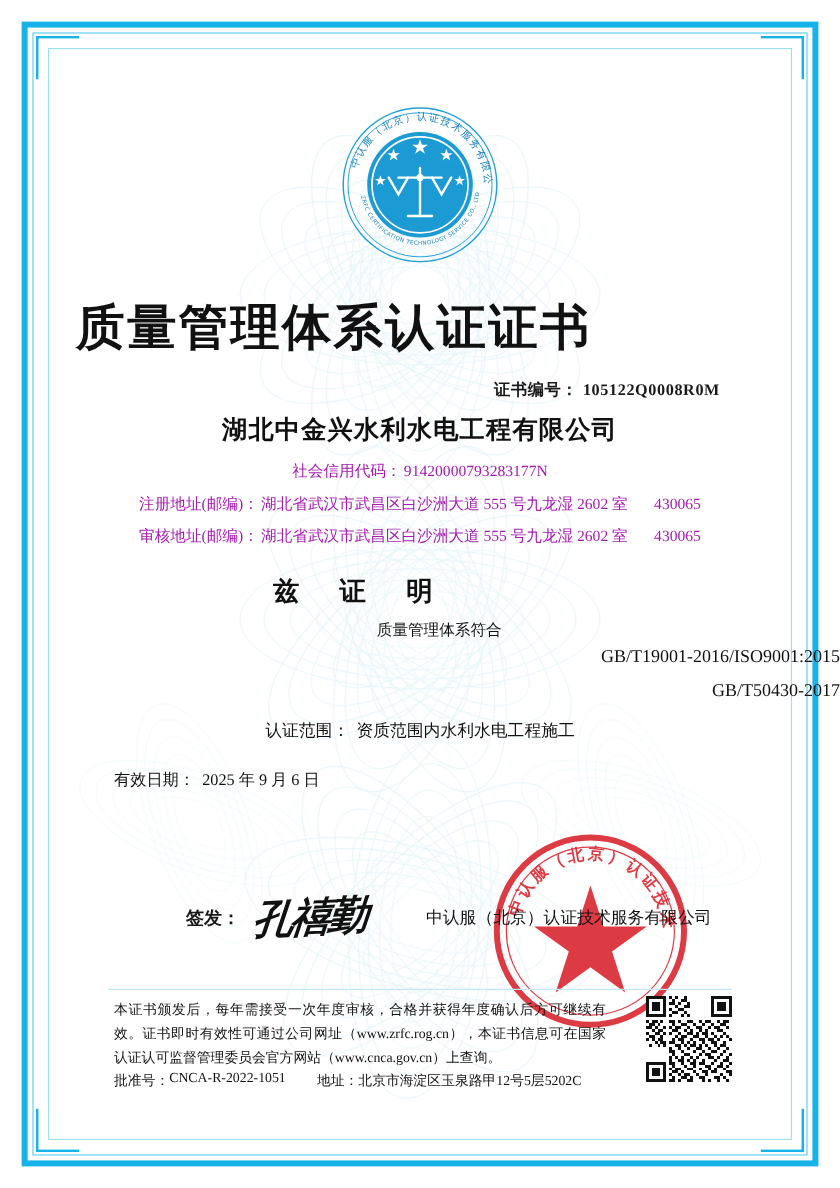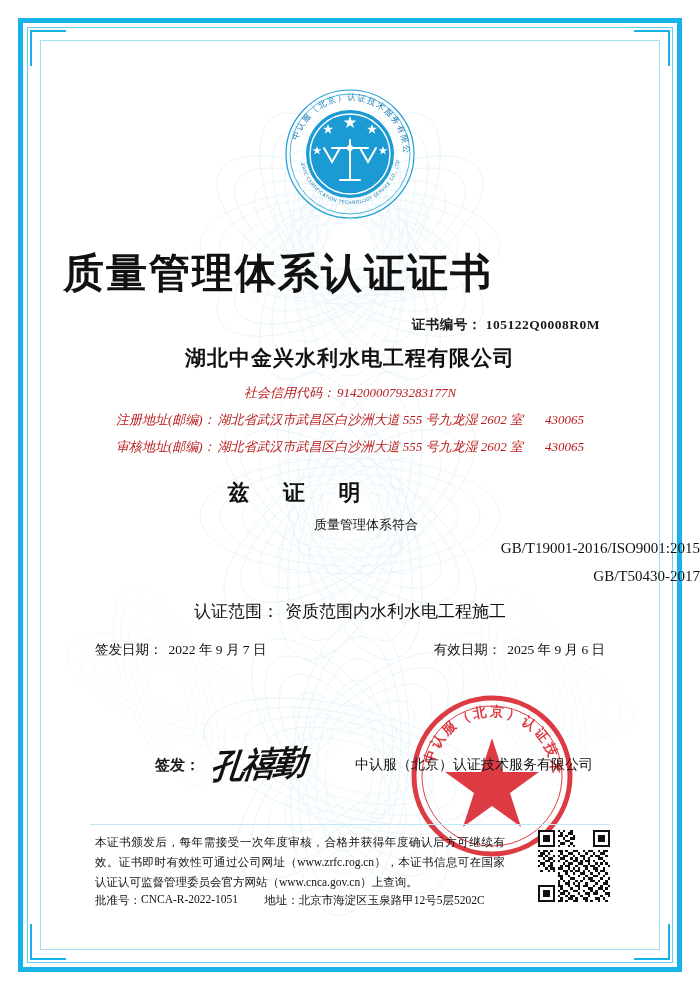--- a/index.html
+++ b/index.html
@@ -122,22 +122,21 @@
     letter-spacing: 1px;
     color: #111;
   }
 
   .info-line {
     position: absolute;
     left: 0;
     width: 700px;
     text-align: center;
     font-size: 13px;
-    color: #b91c1c;
-    font-style: italic;
+    color: #a21caf;
   }
   .info-line .label { letter-spacing: 0; }
   .info-line .value { margin-left: 2px; }
   .info-line .zip { margin-left: 22px; }
 
   .credit-code { top: 384px; }
   .reg-addr { top: 411px; }
   .audit-addr { top: 438px; }
 
   .hereby {
@@ -174,21 +173,21 @@
   }
   .standard-1 { top: 540px; }
   .standard-2 { top: 568px; }
 
   .scope {
     position: absolute;
     top: 600px;
     left: 0;
     width: 700px;
     text-align: center;
-    font-size: 17px;
+    font-size: 14px;
     color: #111;
   }
   .scope .label { }
   .scope .value { margin-left: 6px; }
 
   .dates {
     position: absolute;
     top: 641px;
     left: 95px;
     width: 510px;
@@ -396,23 +395,20 @@
     <div class="conform">质量管理体系符合</div>
 
     <div class="standard standard-1">GB/T19001-2016/ISO9001:2015</div>
     <div class="standard standard-2">GB/T50430-2017</div>
 
     <div class="scope">
       <span class="label">认证范围：</span><span class="value">资质范围内水利水电工程施工</span>
     </div>
 
     <div class="dates">
-      <div>
-        <span>签发日期：</span><span class="value">2022 年 9 月 7 日</span>
-      </div>
       <div>
         <span>有效日期：</span><span class="value">2025 年 9 月 6 日</span>
       </div>
     </div>
 
     <div class="seal">
       <svg width="176" height="176" viewBox="0 0 176 176" xmlns="http://www.w3.org/2000/svg">
         <circle cx="88" cy="88" r="78" fill="none" stroke="#d9202a" stroke-width="5"></circle>
         <circle cx="88" cy="88" r="70" fill="none" stroke="#d9202a" stroke-width="1"></circle>
         <polygon fill="#d9202a" points="88,50 99,84 135,84 106,105 117,139 88,118 59,139 70,105 41,84 77,84"></polygon>

